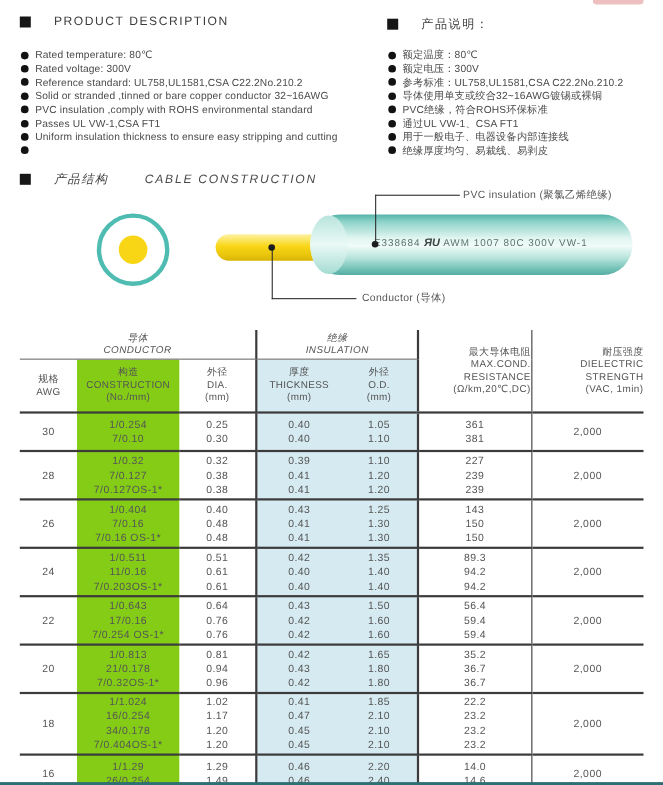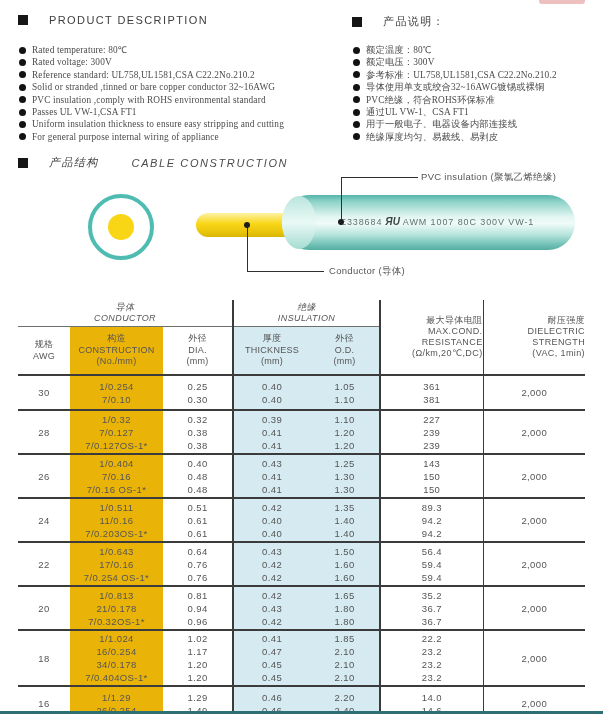--- a/index.html
+++ b/index.html
@@ -7,21 +7,21 @@
     width:603px;height:714px;overflow:hidden;position:relative;background:#ffffff;
     font-family:"Liberation Sans","DejaVu Sans",sans-serif;color:#4c4c4c;
   }
   .abs{position:absolute;}
   
   .sec-title{display:flex;align-items:center;gap:9px;}
   .sq{width:10px;height:10px;background:#161616;flex:none;}
   .sec-title .t{font-size:11px;letter-spacing:1.4px;color:#3d3d3d;padding-left:12px;}
   .sec-title .t2{font-size:11px;letter-spacing:1.6px;color:#4a4a4a;margin-left:24px;}
   
-  .blist{list-style:none;margin:0;padding:0;font-family:Liberation Serif, serif;}
+  .blist{list-style:none;margin:0;padding:0;}
   .blist li{display:flex;gap:6px;font-size:9.3px;line-height:12.4px;color:#4b4b4b;letter-spacing:0.15px;}
   .bdot{width:7px;height:7px;border-radius:50%;background:#121212;flex:none;margin-top:2.6px;}
   
   .smudge{left:539px;top:0;width:46px;height:4px;background:#e39c9c;opacity:.65;border-radius:0 0 3px 3px;}
   
   .cross-outer{left:88px;top:194px;width:66px;height:66px;border-radius:50%;
     border:4px solid #4fbcb1;background:#fff;box-sizing:border-box;}
   .cross-core{left:108px;top:214px;width:26px;height:26px;border-radius:50%;background:#f8d616;}
   .rod{left:196px;top:213px;width:110px;height:24px;border-radius:12px 0 0 12px;
     background:linear-gradient(180deg,#fdf2a4 0%,#f9d616 45%,#e9c40c 80%,#d7b406 100%);}
@@ -42,21 +42,21 @@
   
   table.spec{position:absolute;left:18px;top:300px;width:567px;border-collapse:collapse;table-layout:fixed;}
   table.spec th,table.spec td{padding:0;font-weight:normal;}
   th.group{height:26px;border-bottom:1px solid #6f6f6f;text-align:center;vertical-align:middle;font-style:italic;}
   th.group div,th.plain div{font-size:9px;line-height:11px;color:#555;letter-spacing:0.4px;}
   tr.sub th{height:47px;border-bottom:2px solid #3b3b3b;text-align:center;vertical-align:middle;}
   tr.sub th div{font-size:9px;line-height:11.5px;color:#555;letter-spacing:0.3px;}
   th.plain{text-align:right;vertical-align:middle;border-bottom:2px solid #3b3b3b;}
   .v-thick{border-right:2px solid #3b3b3b;}
   .v-thin{border-right:1px solid #3b3b3b;}
-  .col-yellow{background:#eab308;}
+  .col-yellow{background:#84cc16;}
   .col-blue{background:#d6eaf1;}
   table.spec td{border-bottom:2px solid #3b3b3b;text-align:center;vertical-align:middle;
     font-size:9.5px;color:#555;letter-spacing:0.4px;}
   table.spec td .ln{line-height:13px;}
   
   .bottom-bar{left:0;top:711px;width:603px;height:3px;background:#2d6f73;}
 </style>
 </head>
 <body>
 
@@ -88,21 +88,20 @@
     <li>
       <span class="bdot"></span>
       <span>Passes UL VW-1,CSA FT1</span>
     </li>
     <li>
       <span class="bdot"></span>
       <span>Uniform insulation thickness to ensure easy stripping and cutting</span>
     </li>
     <li>
       <span class="bdot"></span>
-      <span>For general purpose internal wiring of appliance</span>
     </li>
   </ul>
 
 <div class="abs sec-title" style="left:352px;top:14px;">
   <span class="sq"></span>
   <span class="t">产品说明：</span>
 </div>
 <ul class="abs blist" style="left:353px;top:44px;width:240px;">
     <li>
       <span class="bdot"></span>

